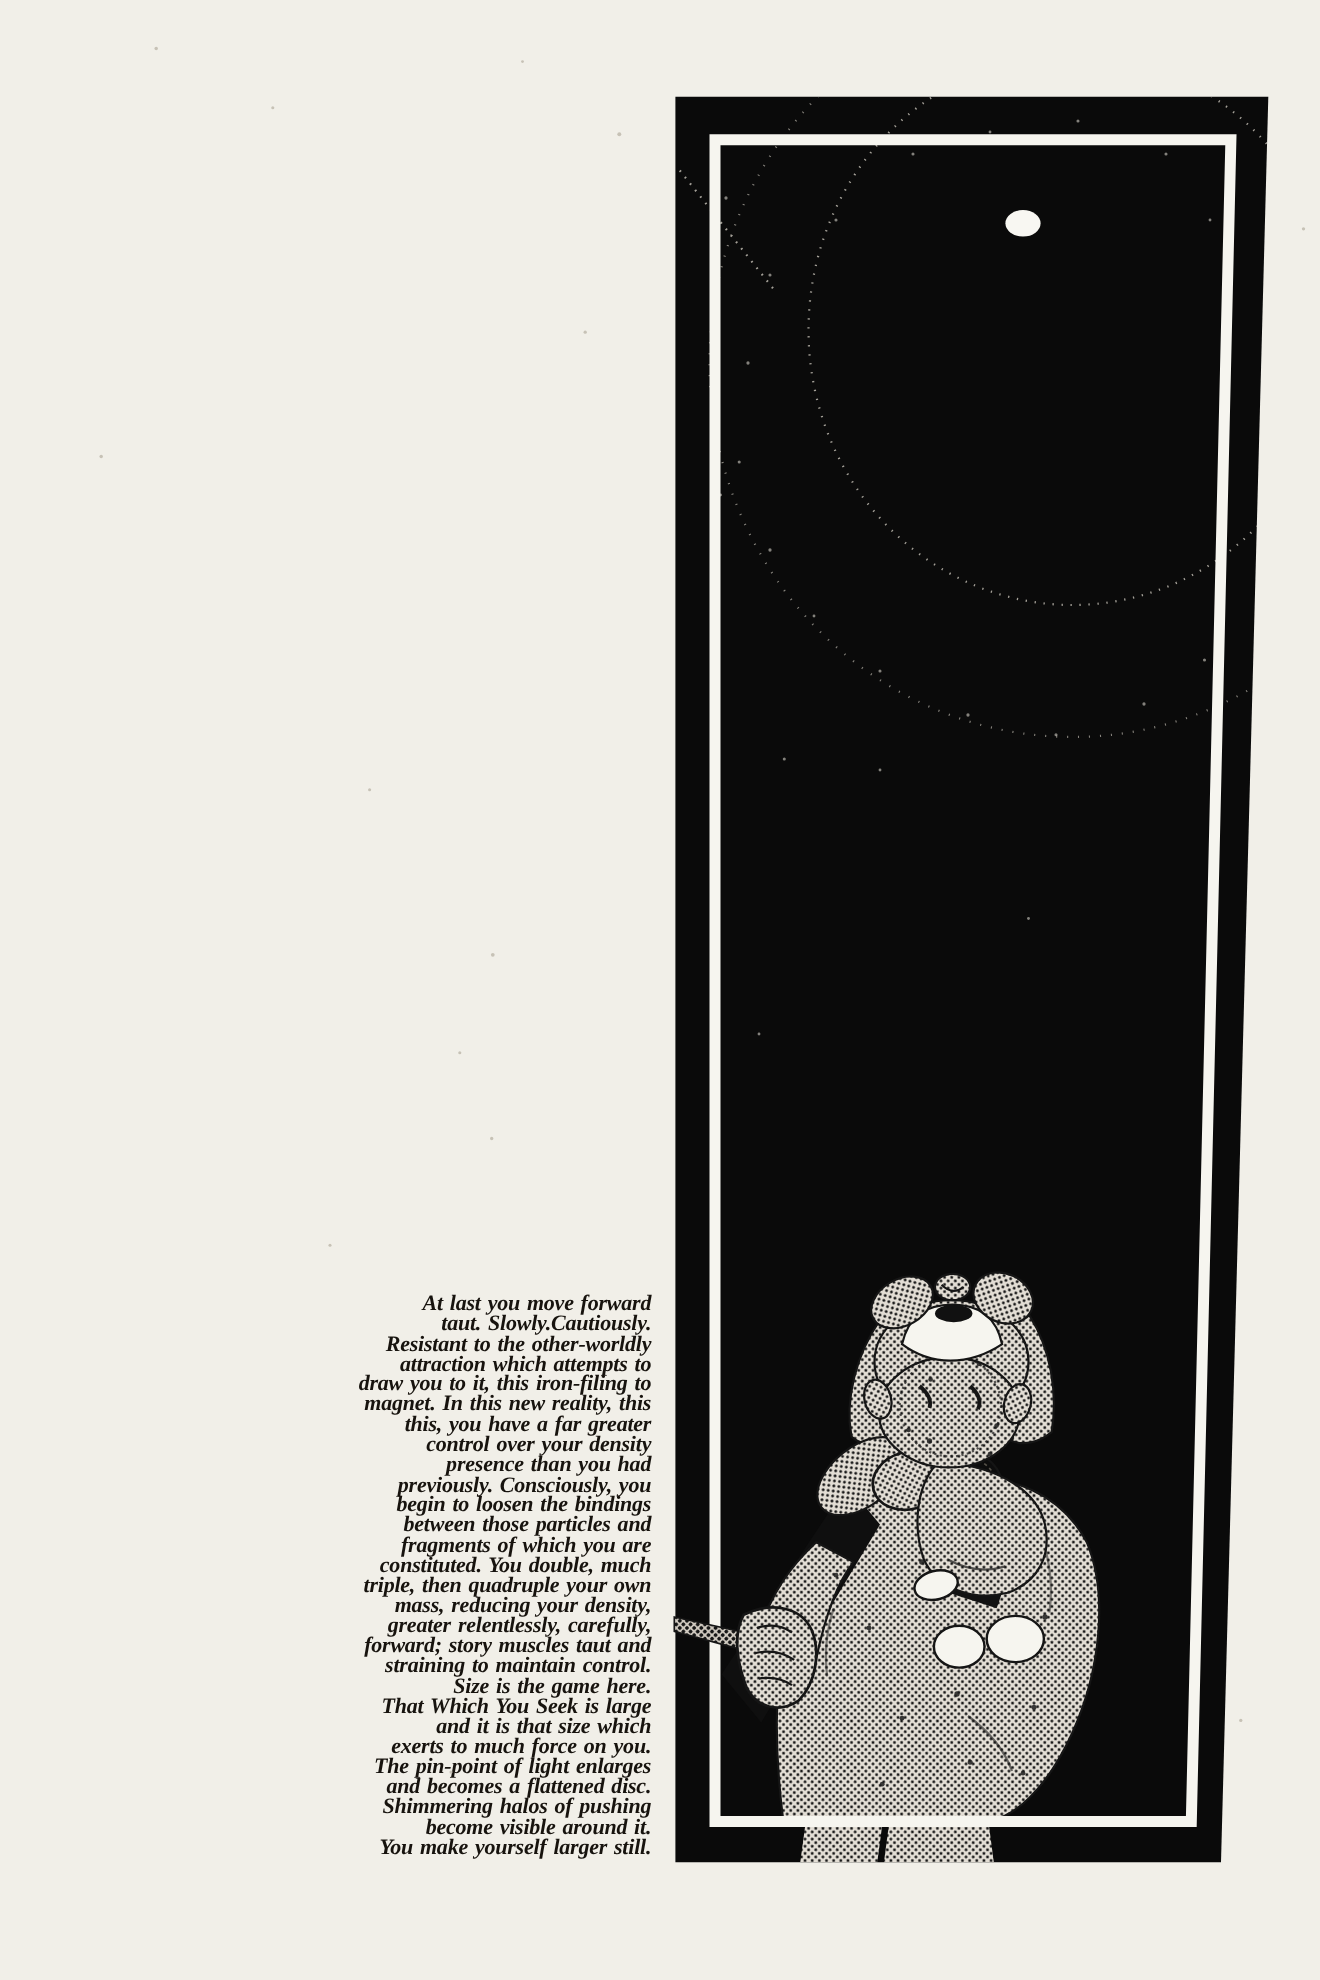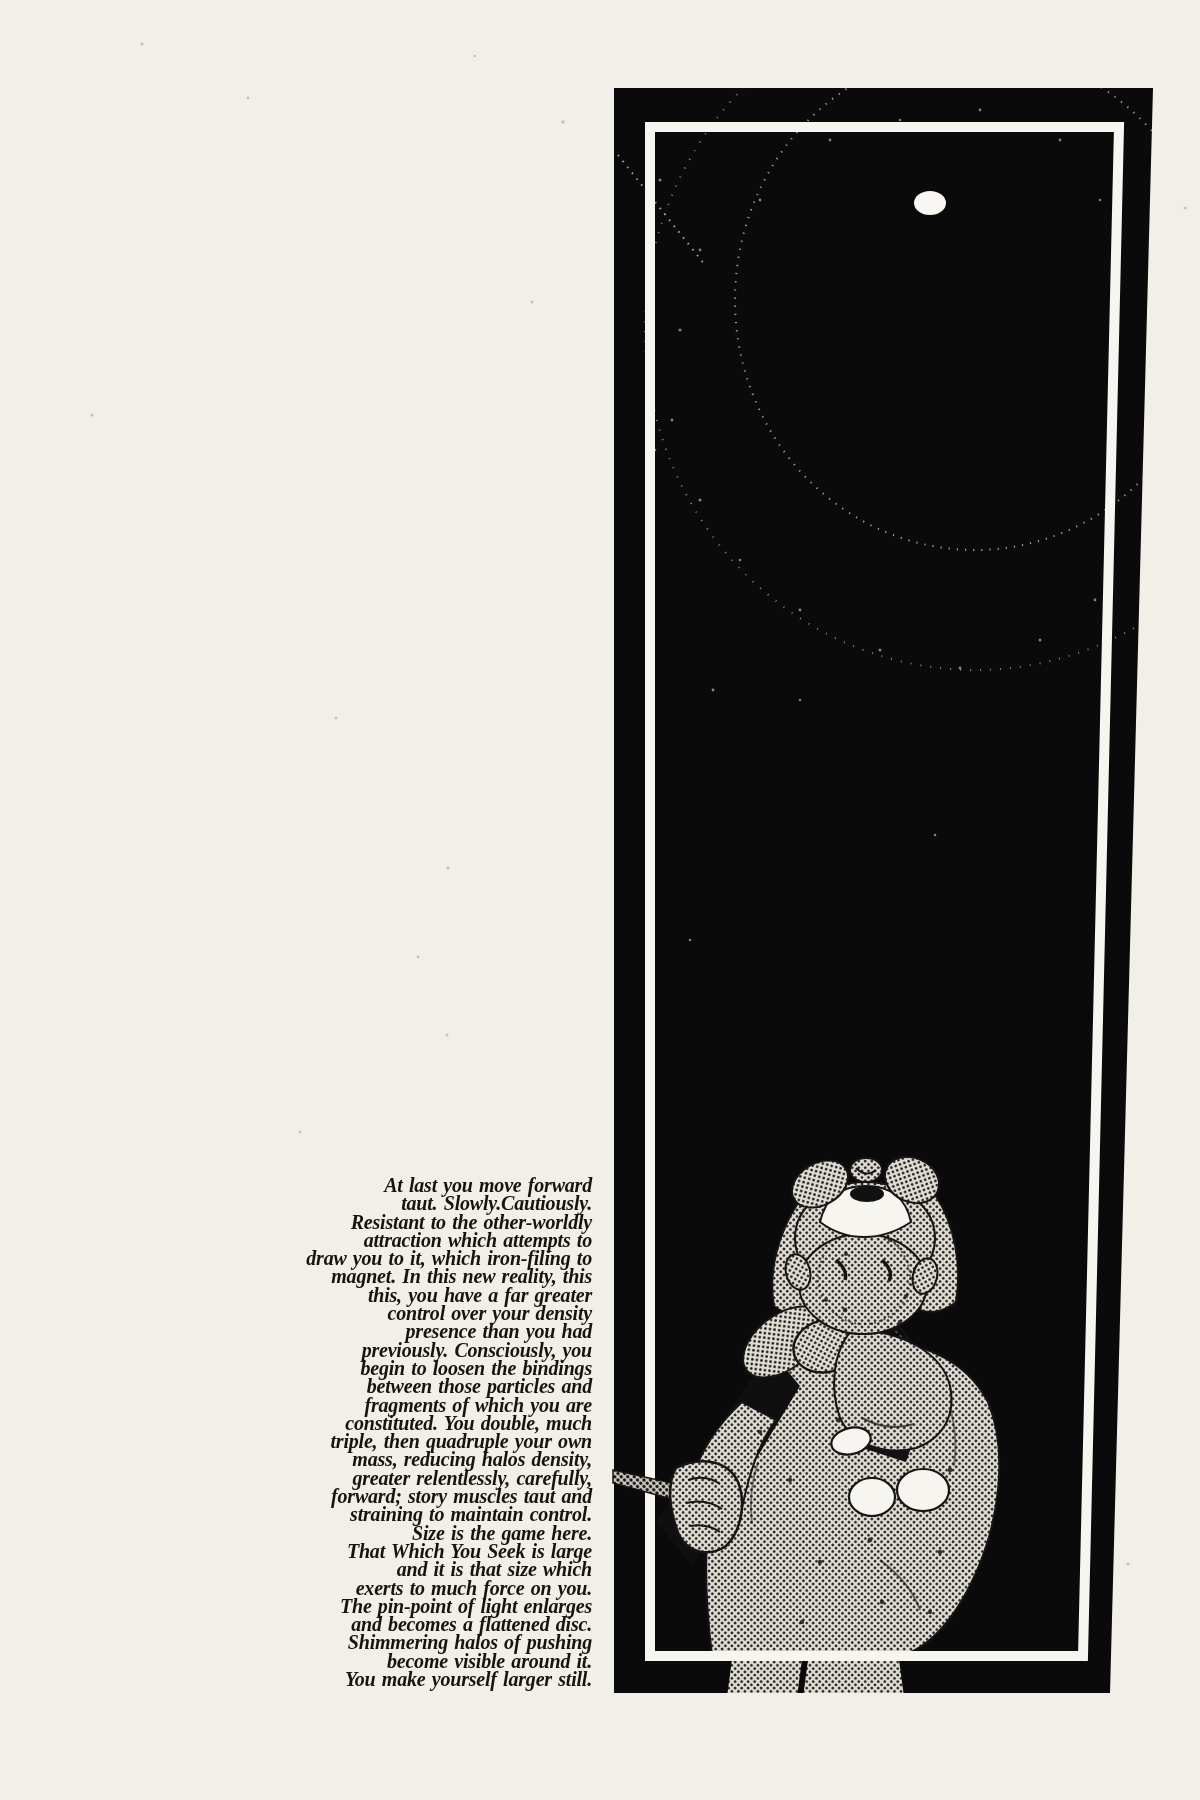--- a/index.html
+++ b/index.html
@@ -31,32 +31,32 @@
 </head>
 <body>
 
 <div class="page">
 
   <div class="narration">
       <div class="nline">At last you move forward</div>
       <div class="nline">taut. Slowly.Cautiously.</div>
       <div class="nline">Resistant to the other-worldly</div>
       <div class="nline">attraction which attempts to</div>
-      <div class="nline">draw you to it, which iron-filing to</div>
+      <div class="nline">draw you to it, this iron-filing to</div>
       <div class="nline">magnet. In this new reality, this</div>
       <div class="nline">this, you have a far greater</div>
       <div class="nline">control over your density</div>
       <div class="nline">presence than you had</div>
       <div class="nline">previously. Consciously, you</div>
       <div class="nline">begin to loosen the bindings</div>
       <div class="nline">between those particles and</div>
       <div class="nline">fragments of which you are</div>
       <div class="nline">constituted. You double, much</div>
       <div class="nline">triple, then quadruple your own</div>
-      <div class="nline">mass, reducing halos density,</div>
+      <div class="nline">mass, reducing your density,</div>
       <div class="nline">greater relentlessly, carefully,</div>
       <div class="nline">forward; story muscles taut and</div>
       <div class="nline">straining to maintain control.</div>
       <div class="nline">Size is the game here.</div>
       <div class="nline">That Which You Seek is large</div>
       <div class="nline">and it is that size which</div>
       <div class="nline">exerts to much force on you.</div>
       <div class="nline">The pin-point of light enlarges</div>
       <div class="nline">and becomes a flattened disc.</div>
       <div class="nline">Shimmering halos of pushing</div>

